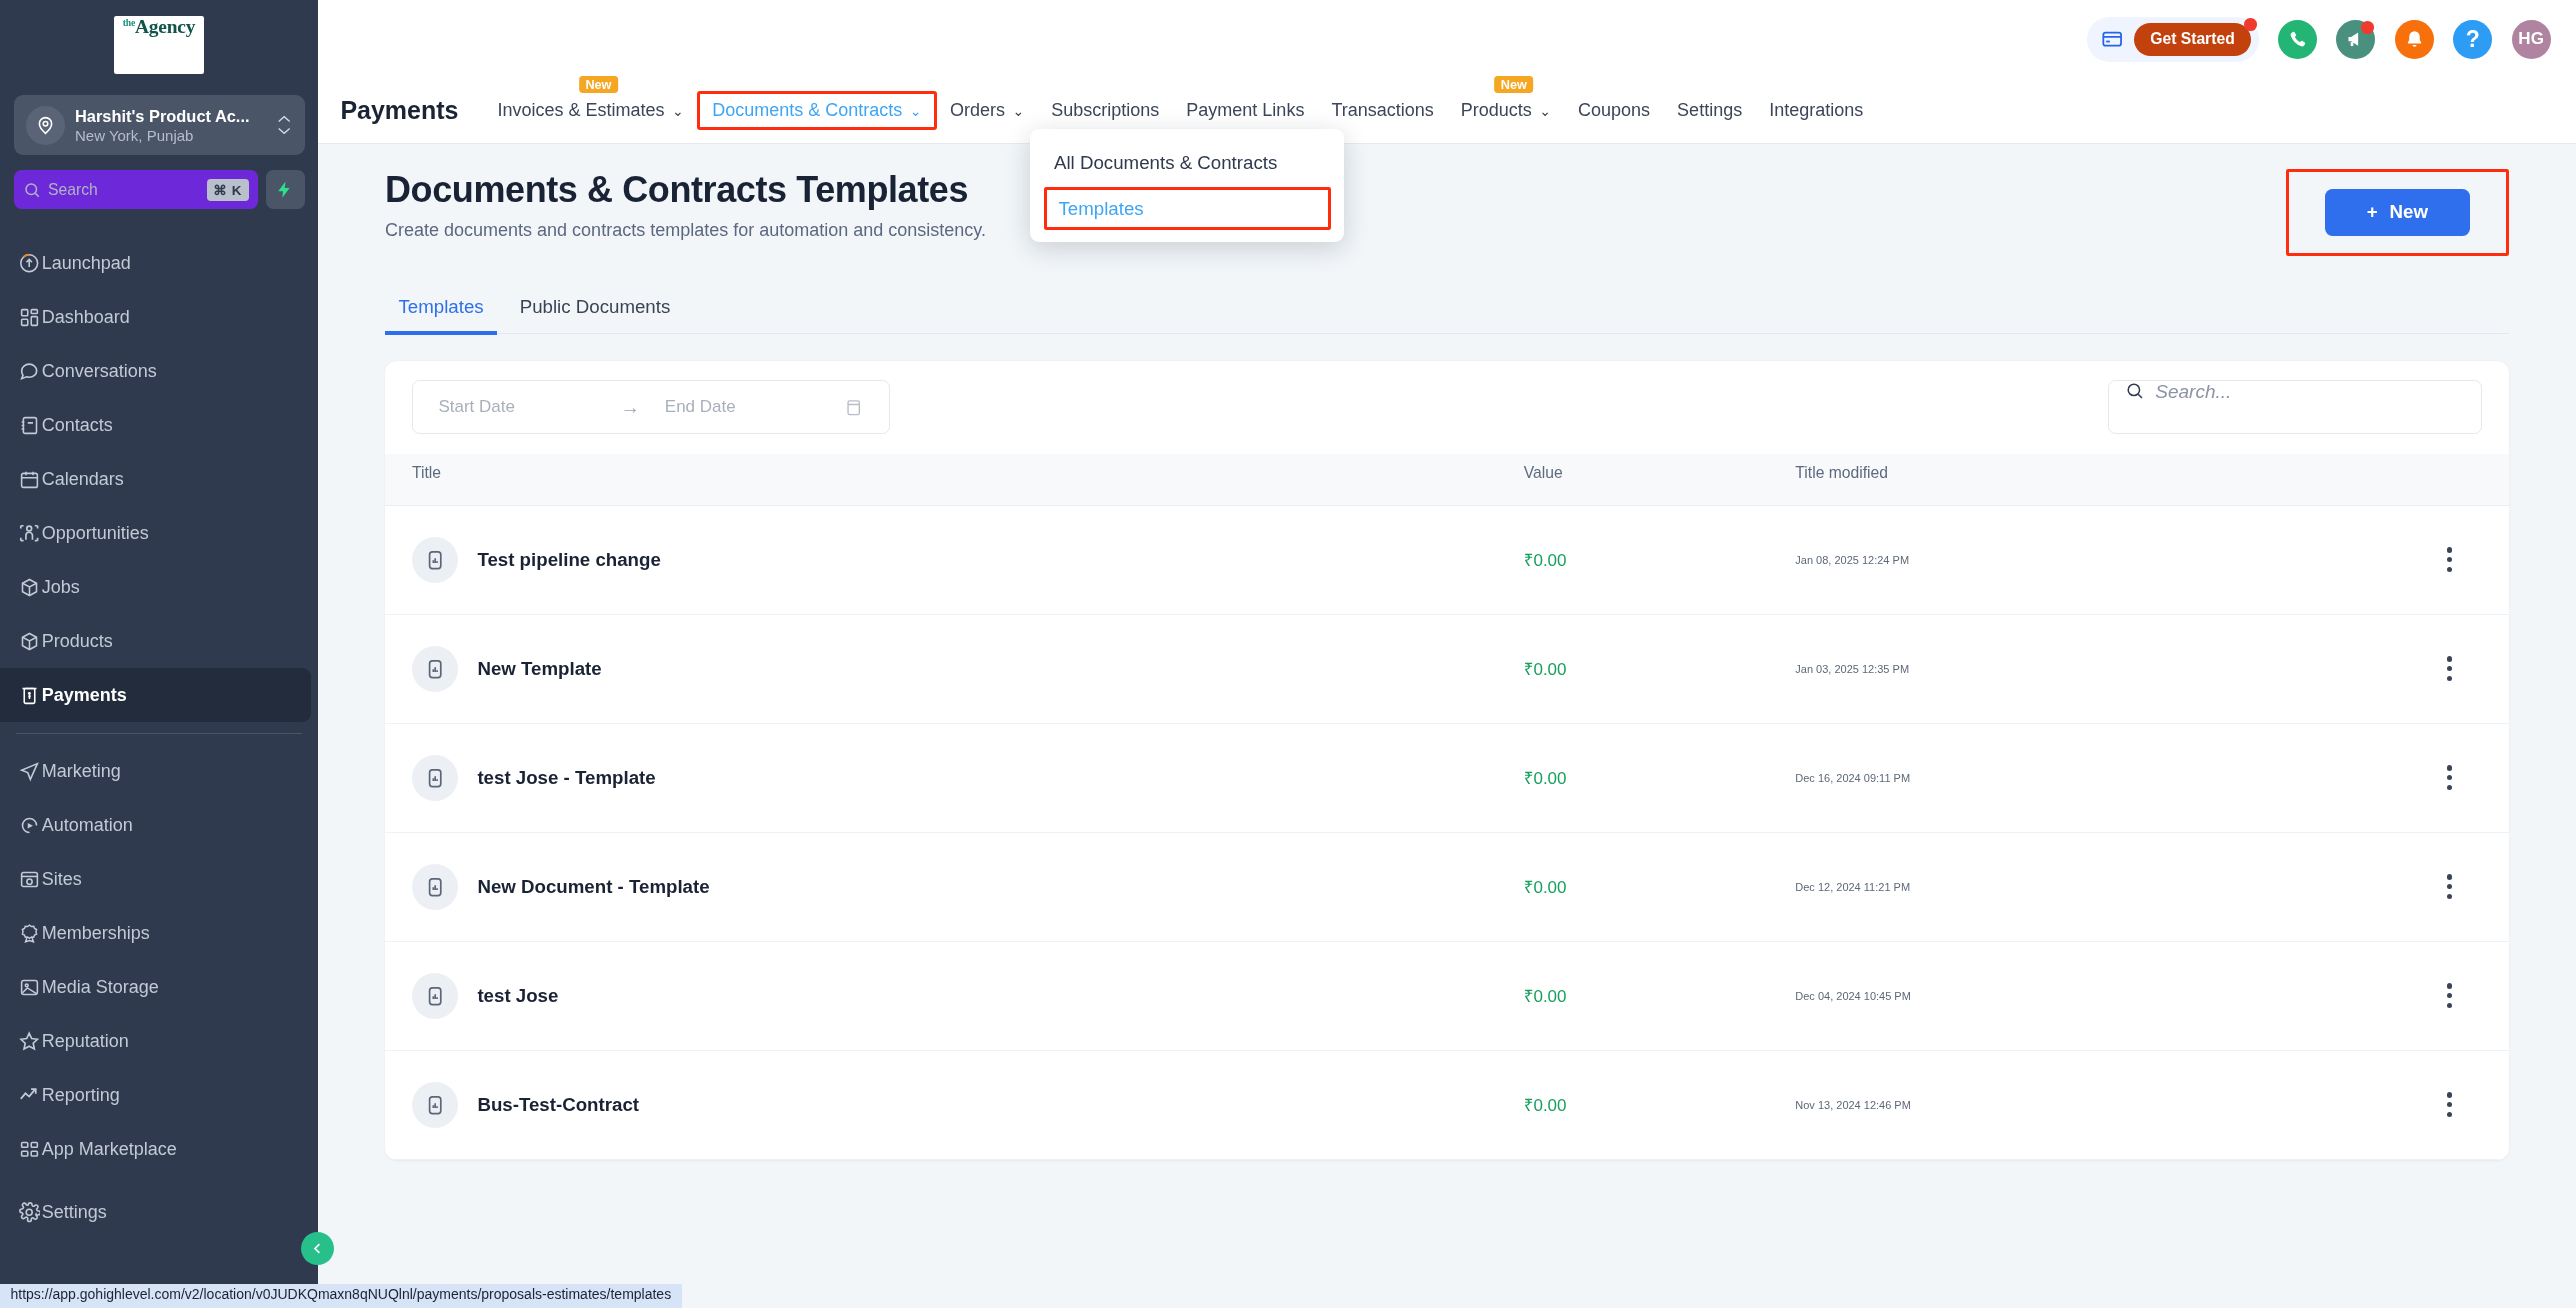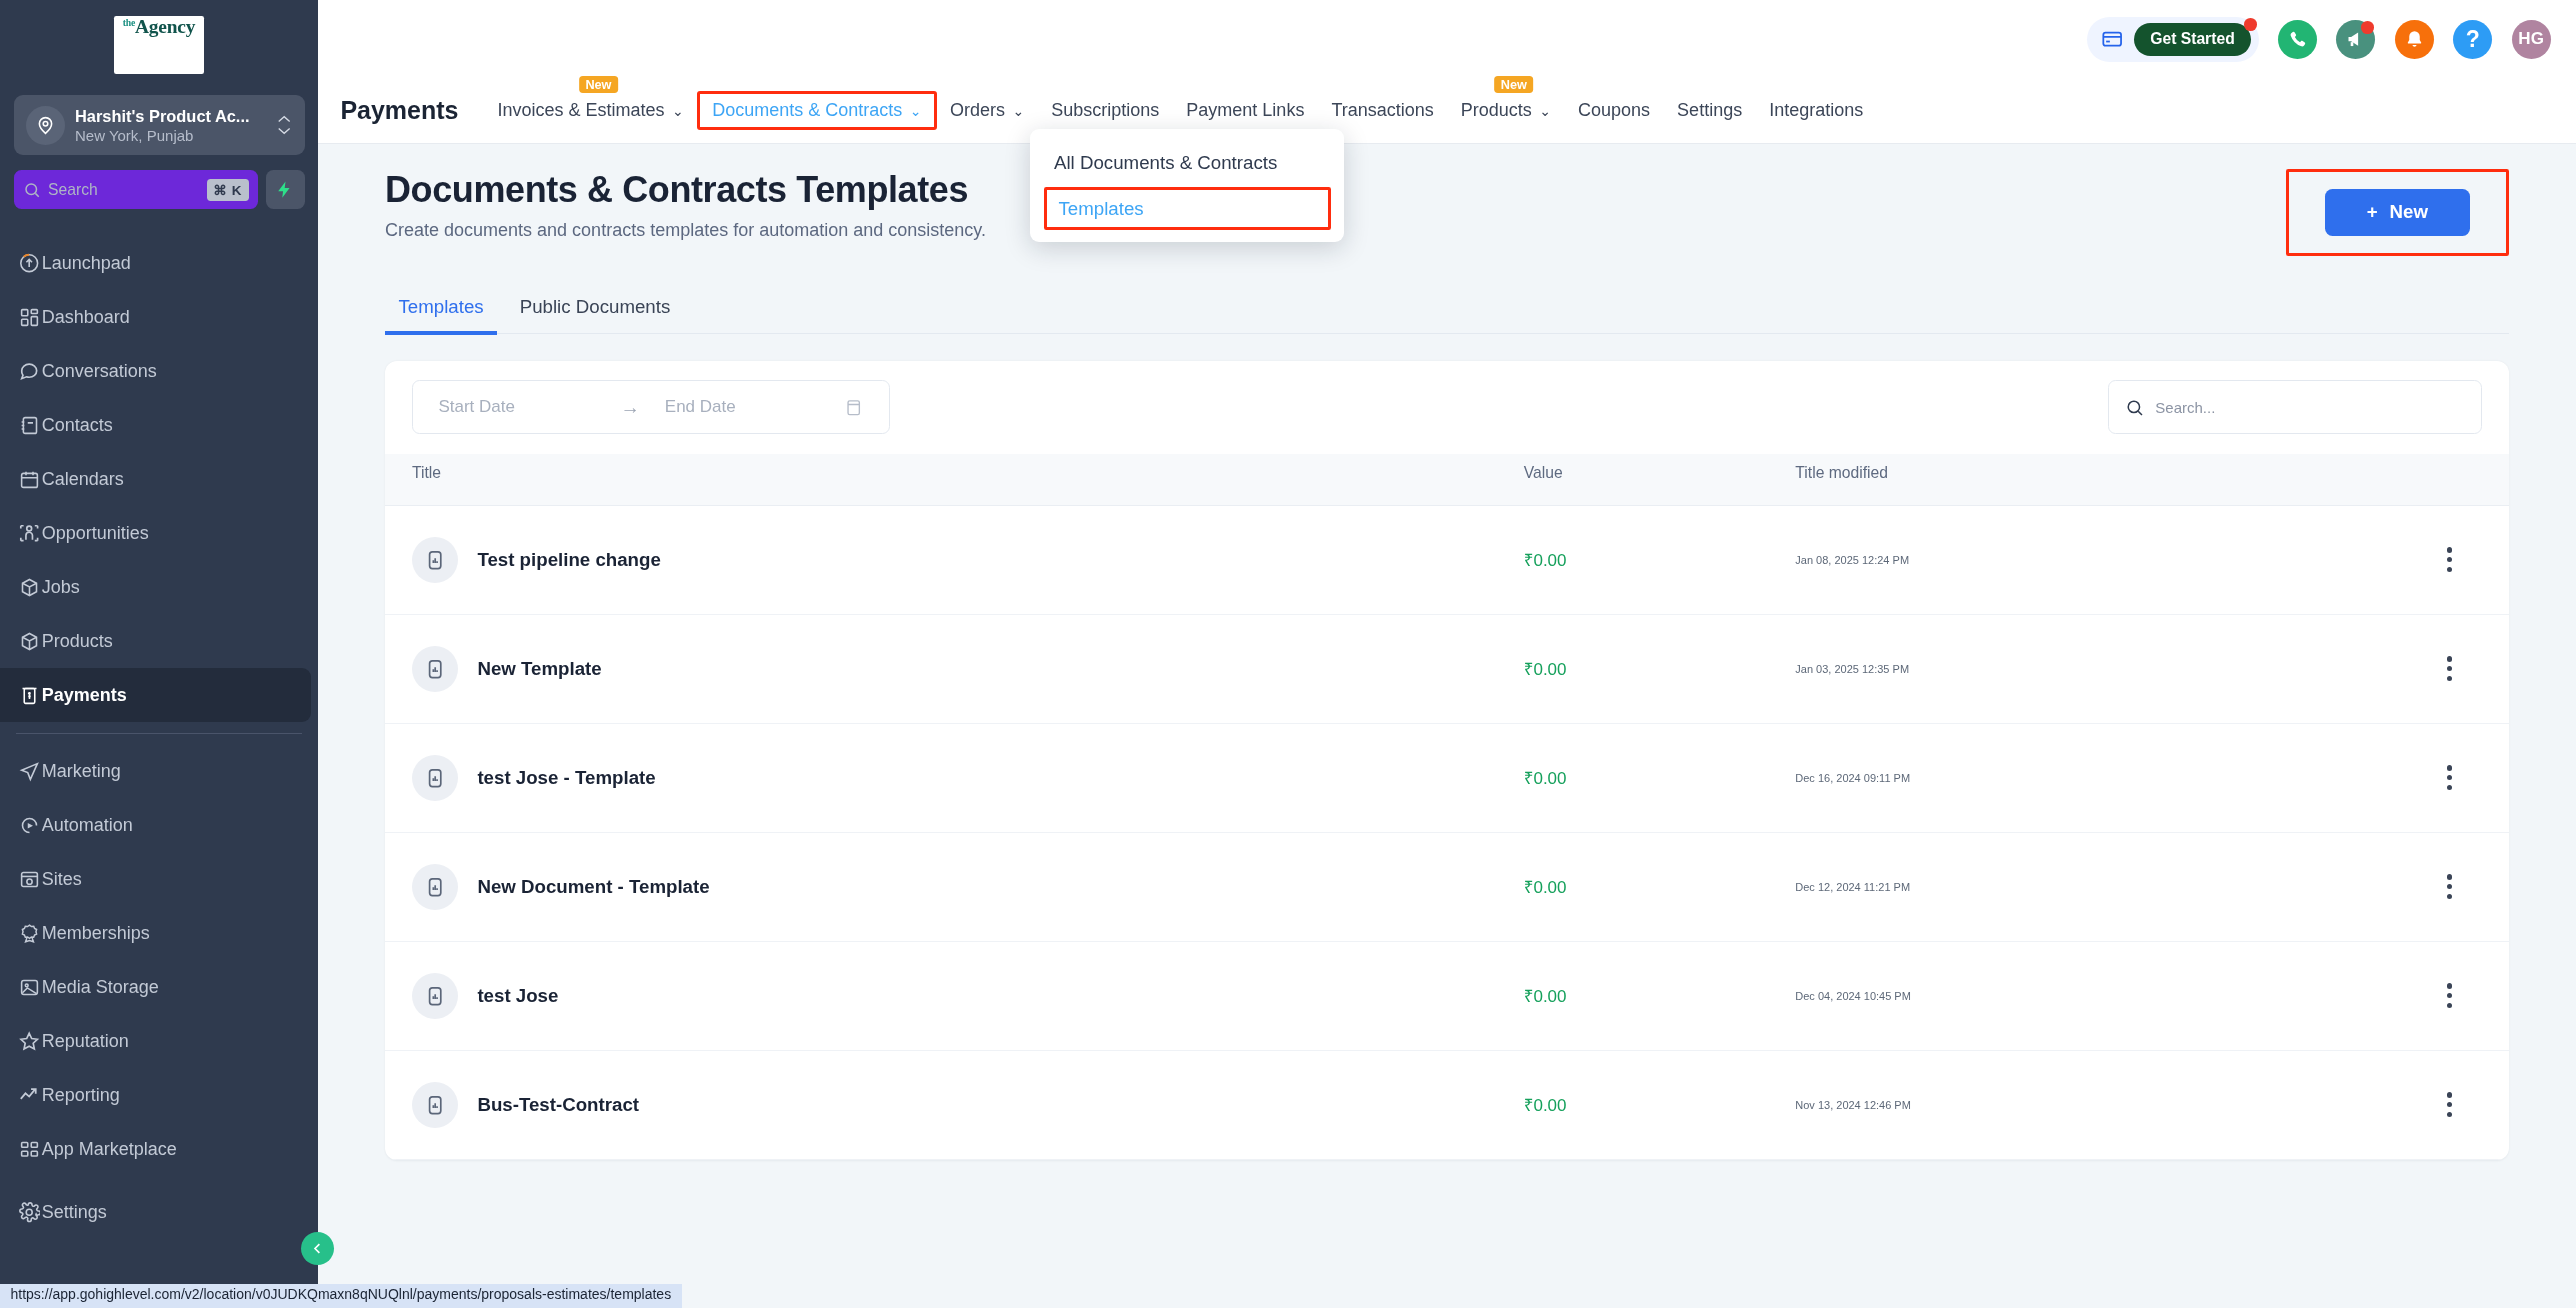--- a/index.html
+++ b/index.html
@@ -77,21 +77,21 @@
   .topbar {
     background:#fff; height: 144px; flex:0 0 144px;
     display:flex; flex-direction:column; border-bottom:0.7px solid #E7EBF0;
     position:relative;
   }
   .topbar-utility { height: 78px; display:flex; align-items:center; justify-content:flex-end; padding-right: 25.4px; gap: 19.4px;}
   .getstarted-pill {
     display:flex; align-items:center; gap: 10.5px; background:#EFF4FF;
     border-radius: 747px; padding: 6px 7.5px 6px 13.5px; position:relative;
   }
-  .gs-btn { background:#14532d; color:#fff; border-radius: 747px; padding: 7.5px 16.4px; font-size:15.7px; font-weight:700;}
+  .gs-btn { background:#c2410c; color:#fff; border-radius: 747px; padding: 7.5px 16.4px; font-size:15.7px; font-weight:700;}
   .dot-red { position:absolute; width: 12.7px; height:12.7px; border-radius:50%; background:#EF3B2D; top: 1.5px; right: 1.5px;}
   .circ { width: 39px; height:39px; border-radius:50%; display:flex; align-items:center; justify-content:center; color:#fff; position:relative;}
 
   .navrow { flex:1; display:flex; align-items:center; padding-left: 22.4px; gap: 0; position:relative;}
   .brand { font-size: 25px; font-weight:700; color:#1B2434; margin-right: 25.4px;}
   .navlink {
     font-size: 18px; color:#3C4658; padding: 7.5px 13.5px; display:flex; align-items:center; gap:7.5px;
     position:relative; white-space:nowrap;
   }
   .navlink.active { color:#3DA5F5; }
@@ -135,21 +135,21 @@
   .filters { display:flex; align-items:center; justify-content:space-between; padding: 19.4px 27px;}
   .daterange {
     border:0.7px solid #E3E8EF; border-radius: 7.5px; height: 54px; width: 478px;
     display:flex; align-items:center; padding: 0 25.4px; gap: 22.4px; color:#A8B0BE; font-size: 17px;
   }
   .dr-ph { width: 157px; }
   .dr-ph.r { text-align:left; }
   .arrow-r { flex:1; text-align:center; color:#9AA3B2; font-size: 19.4px;}
   .searchfield {
     border:0.7px solid #E3E8EF; border-radius: 7.5px; height: 54px; width: 374px;
-    display:flex; align-items:center; gap: 10.5px; padding: 0 16.4px; color:#8C94A4; font-size: 15px;
+    display:flex; align-items:flex-start; gap: 10.5px; padding: 0 16.4px; color:#8C94A4; font-size: 19px; font-style: italic;
   }
 
   table { width:100%; border-collapse: collapse; }
   thead th {
     text-align:left; font-size: 15.7px; color:#5E6A80; font-weight:400;
     padding: 10.5px 0 22.4px 0; background:#F7F9FB; border-bottom:0.7px solid #EAEEF3;
   }
   thead th.c-title { padding-left: 27px; width: 1002px;}
   thead th.c-value { width: 239px; }
   thead th.c-date  { width: 523px; }

